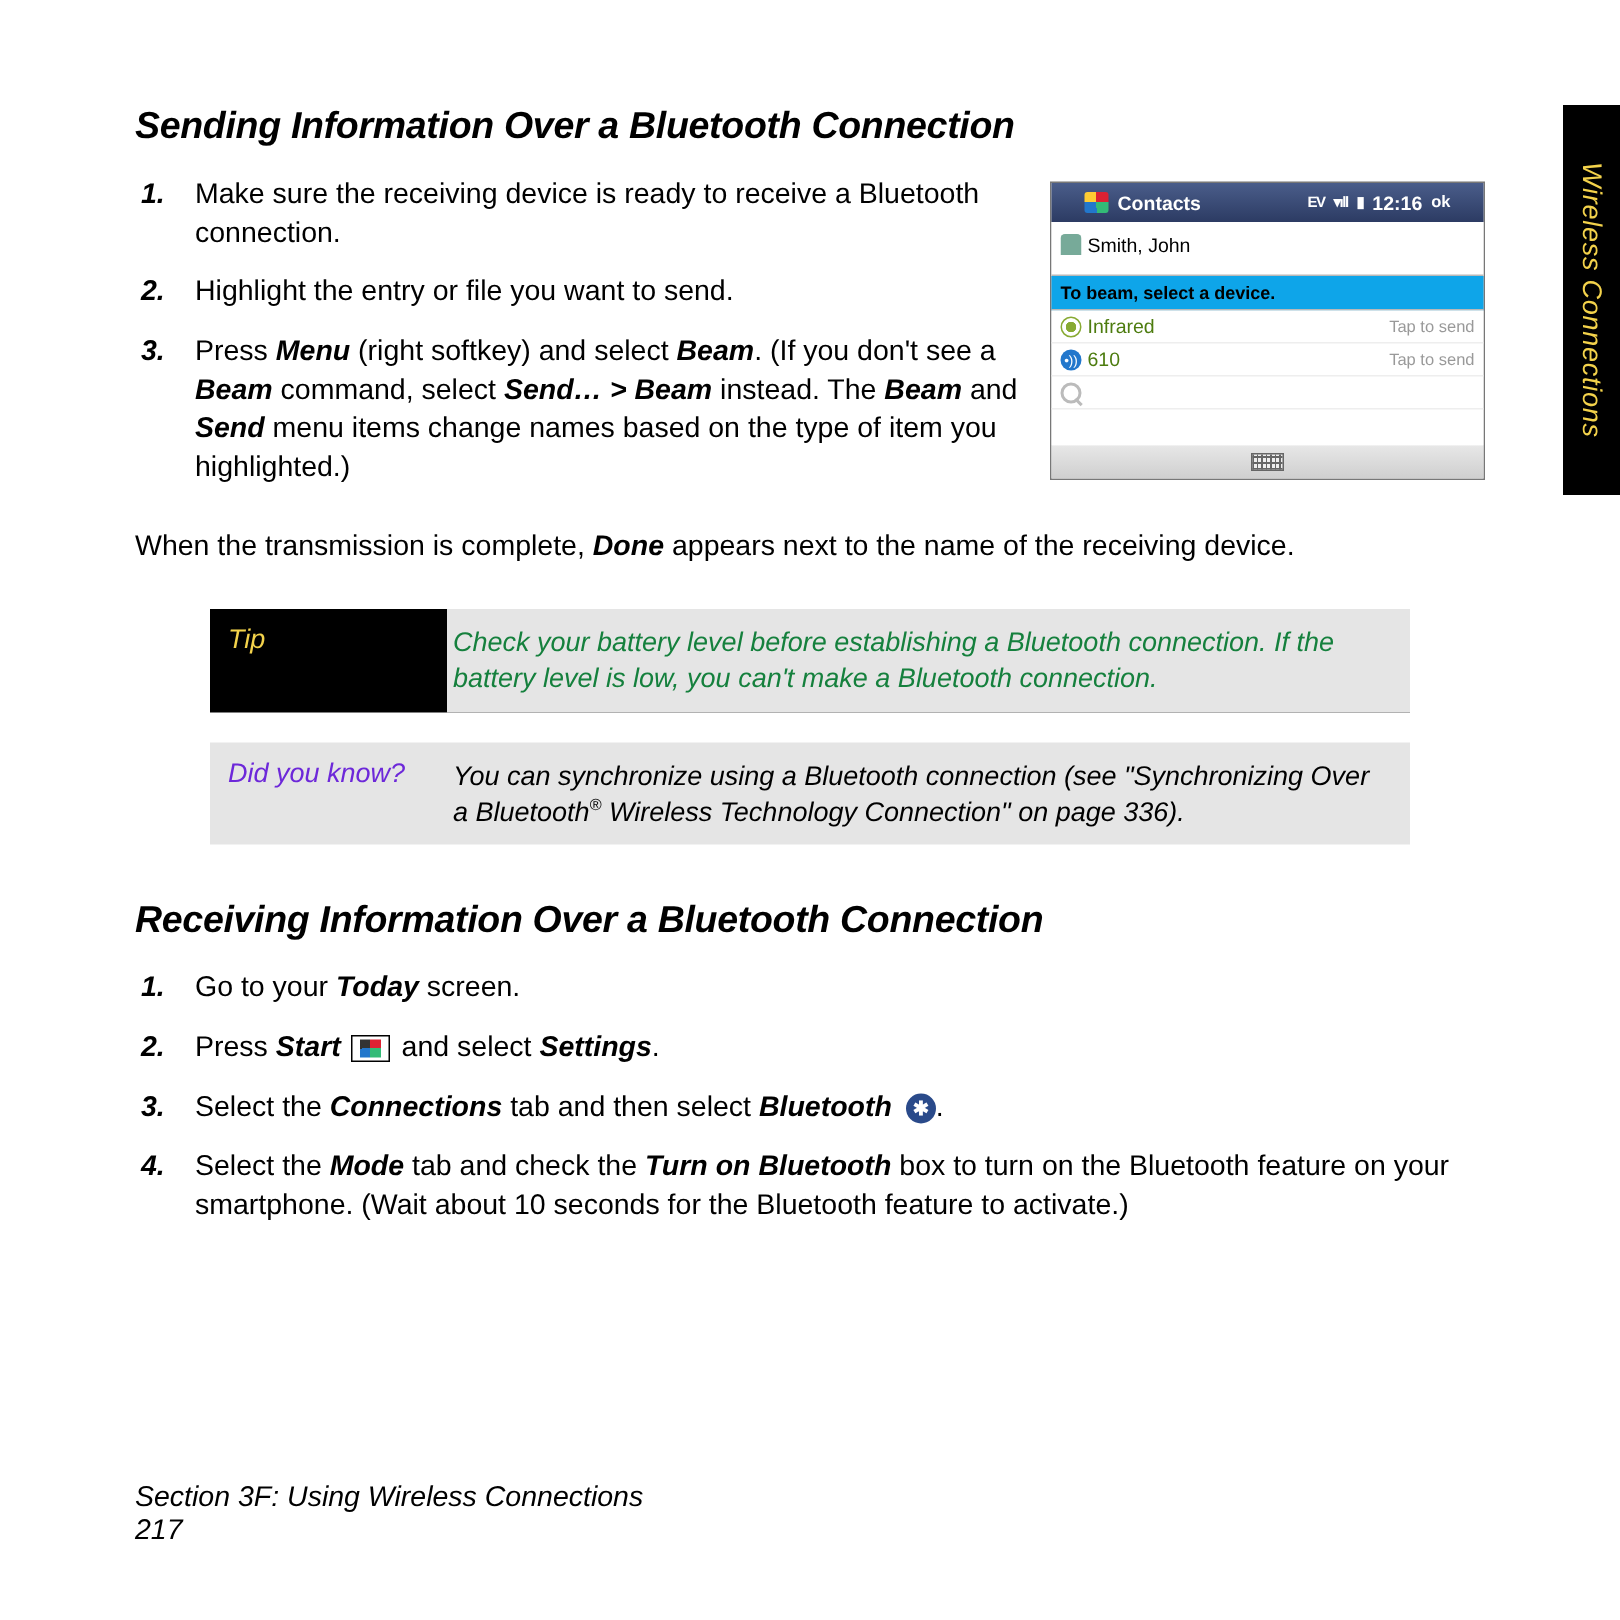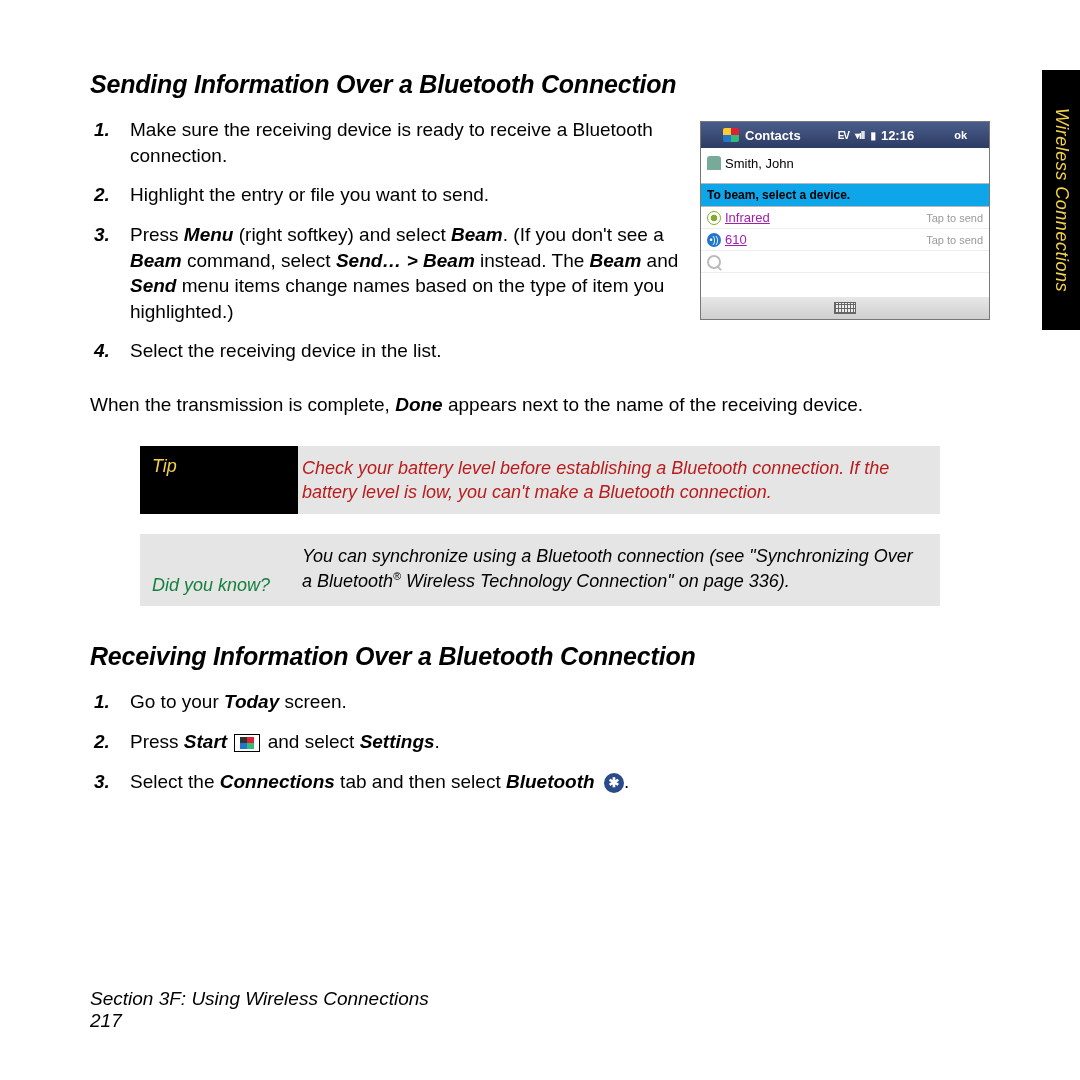--- a/index.html
+++ b/index.html
@@ -91,21 +91,21 @@
     gap: 6px;
     font-weight: bold;
   }
   .flag {
     width: 16px; height: 14px;
     background: conic-gradient(#d23 0 25%, #3b7 0 50%, #27c 0 75%, #fc3 0 100%);
     border-radius: 2px;
   }
   .titlebar .spacer { flex: 1; }
   .titlebar .sig { font-size: 10px; letter-spacing: -1px; }
-  .titlebar .ok { font-size: 11px; margin-left: 34px; }
+  .titlebar .ok { font-size: 11px; }
   .shot-field {
     background: #fff;
     border-bottom: 1px solid #b8b8b8;
     padding: 8px 6px 12px 6px;
     display: flex;
     align-items: flex-start;
     gap: 4px;
   }
   .person-icon {
     width: 14px; height: 14px;
@@ -133,21 +133,21 @@
     border-bottom: 1px solid #eee;
   }
   .shot-row .r-icon {
     width: 14px; height: 14px; margin-right: 4px;
     border-radius: 50%;
   }
   .ir-icon { background: radial-gradient(circle, #8a3 40%, #fff 42%); border:1px solid #8a3; }
   .bt-icon { background: #27c; color:#fff; font-size:9px; display:flex;align-items:center;justify-content:center; }
   .sr-icon { border: 2px solid #bbb; border-radius:50%; position:relative; }
   .sr-icon::after{content:""; position:absolute; width:6px;height:2px;background:#bbb; bottom:-2px; right:-3px; transform:rotate(45deg);}
-  .shot-row .r-name { flex: 1; color:#a21caf;text-decoration:underline; }
+  .shot-row .r-name { flex: 1; color:#4d7c0f; }
   .shot-row .r-status { color:#999; font-size: 11px; }
   .shot-row.faded { color:#ccc; }
   .shot-bottom {
     height: 22px;
     background: linear-gradient(#e7e7e7,#cfcfcf);
     display:flex;align-items:center;justify-content:center;
   }
   .kbd-icon {
     width: 22px; height: 12px; border:1px solid #666; background:#eee;
     background-image: repeating-linear-gradient(90deg,#666 0 1px,transparent 1px 3px),
@@ -166,23 +166,23 @@
     flex-shrink: 0;
   }
   .callout .c-right {
     flex: 1;
     padding: 10px 14px 10px 4px;
     font-style: italic;
     line-height: 1.35;
   }
   .callout.tip { background: #000; }
   .callout.tip .c-left { color: #f3d24b; }
-  .callout.tip .c-right { background: #e5e5e5; color:#b91c1c; }
+  .callout.tip .c-right { background: #e5e5e5; color:#15803d; }
   .callout.dyk { background: #e5e5e5; }
-  .callout.dyk .c-left { color: #15803d; margin-top: 31px; }
+  .callout.dyk .c-left { color: #6d28d9; }
   .callout.dyk .c-right { color:#000; }
   .second-section { margin-top: 36px; }
   .inline-icon {
     display:inline-flex;
     vertical-align: middle;
     border:1px solid #000;
     width:26px; height:18px;
     align-items:center; justify-content:center;
     font-size:11px;
     margin: 0 2px;
@@ -220,21 +220,20 @@
   <h2 class="section-heading">Sending Information Over a Bluetooth Connection</h2>
 
   <div class="content-row">
     <div class="text-col">
       <ol class="steps">
         <li data-num="1">Make sure the receiving device is ready to receive a Bluetooth connection.</li>
         <li data-num="2">Highlight the entry or file you want to send.</li>
         <li data-num="3">
           <span>Press </span><span class="bi">Menu</span><span> (right softkey) and select </span><span class="bi">Beam</span><span>. (If you don't see a </span><span class="bi">Beam</span><span> command, select </span><span class="bi">Send… &gt; Beam</span><span> instead. The </span><span class="bi">Beam</span><span> and </span><span class="bi">Send</span><span> menu items change names based on the type of item you highlighted.)</span>
         </li>
-        <li data-num="4">Select the receiving device in the list.</li>
       </ol>
     </div>
 
     <div class="shot">
       <div class="titlebar">
         <span class="flag"></span>
         <span>Contacts</span>
         <span class="spacer"></span>
         <span class="sig">EV</span>
         <span class="sig">▾ıll</span>
@@ -295,20 +294,23 @@
         <span>Press </span><span class="bi">Start</span>
         <span class="inline-icon">
             <span class="flag-sm"></span>
           </span>
         <span> and select </span><span class="bi">Settings</span><span>.</span>
       </li>
       <li data-num="3">
         <span>Select the </span><span class="bi">Connections</span><span> tab and then select </span><span class="bi">Bluetooth</span>
         <span class="bt-round">✱</span><span>.</span>
       </li>
+      <li data-num="4">
+        <span>Select the </span><span class="bi">Mode</span><span> tab and check the </span><span class="bi">Turn on Bluetooth</span><span> box to turn on the Bluetooth feature on your smartphone. (Wait about 10 seconds for the Bluetooth feature to activate.)</span>
+      </li>
     </ol>
   </div>
 
   <div class="footer">
     <span>Section 3F: Using Wireless Connections</span>
     <span>217</span>
   </div>
 </div>
 
 </body></html>

